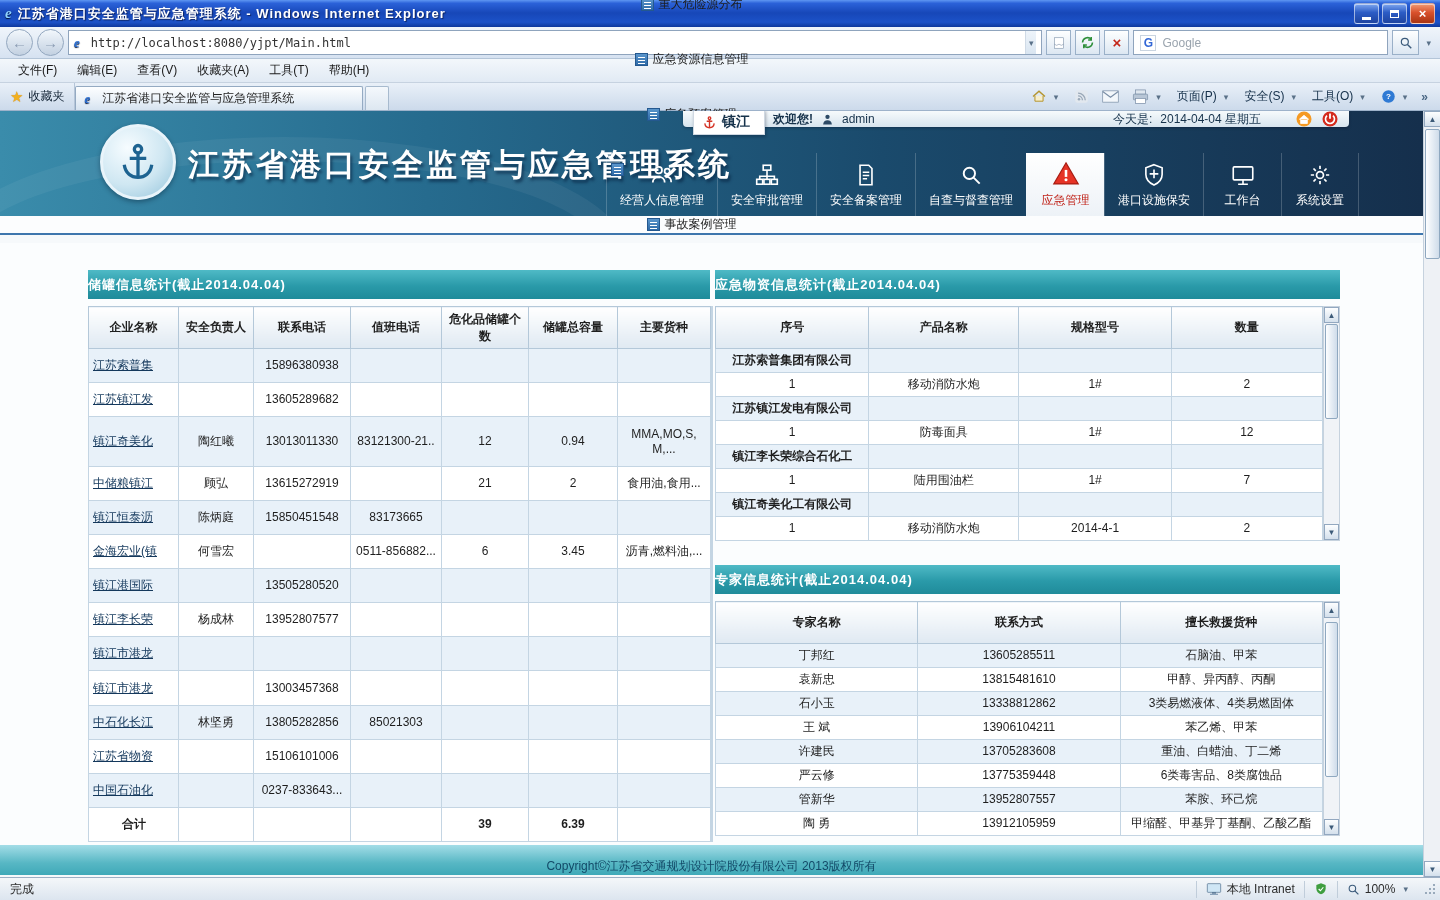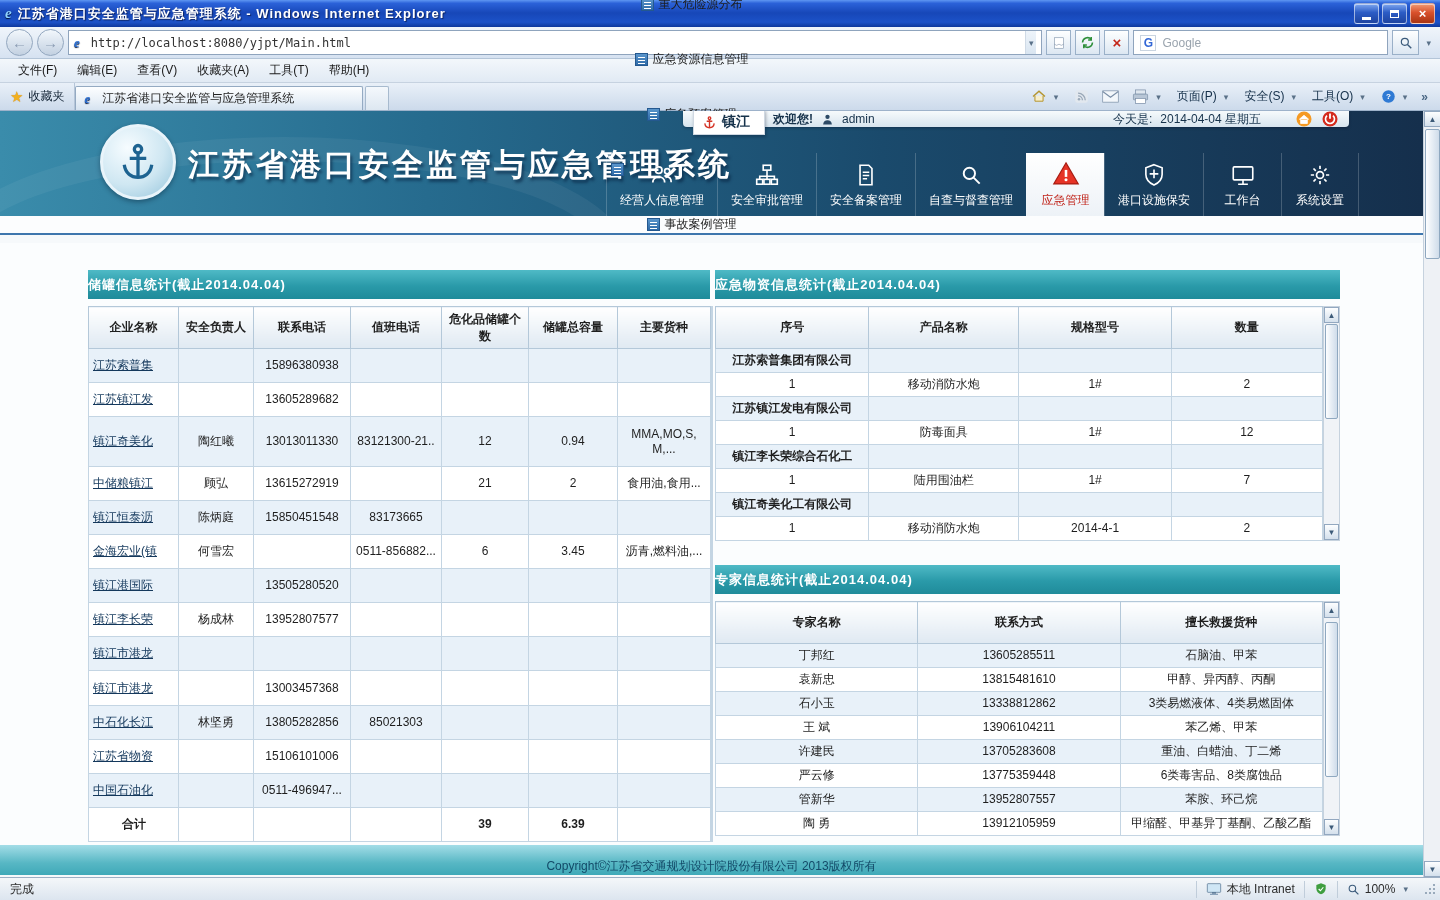--- a/index.html
+++ b/index.html
@@ -551,21 +551,21 @@
                   <td></td>
                   <td>15106101006</td>
                   <td></td>
                   <td></td>
                   <td></td>
                   <td></td>
                 </tr>
                 <tr>
                   <td><span class="company-link">中国石油化</span></td>
                   <td></td>
-                  <td>0511-496947...</td>
+                  <td>0237-833643...</td>
                   <td></td>
                   <td></td>
                   <td></td>
                   <td></td>
                 </tr>
                 <tr class="total-row">
                   <td>合计</td>
                   <td></td>
                   <td></td>
                   <td></td>

